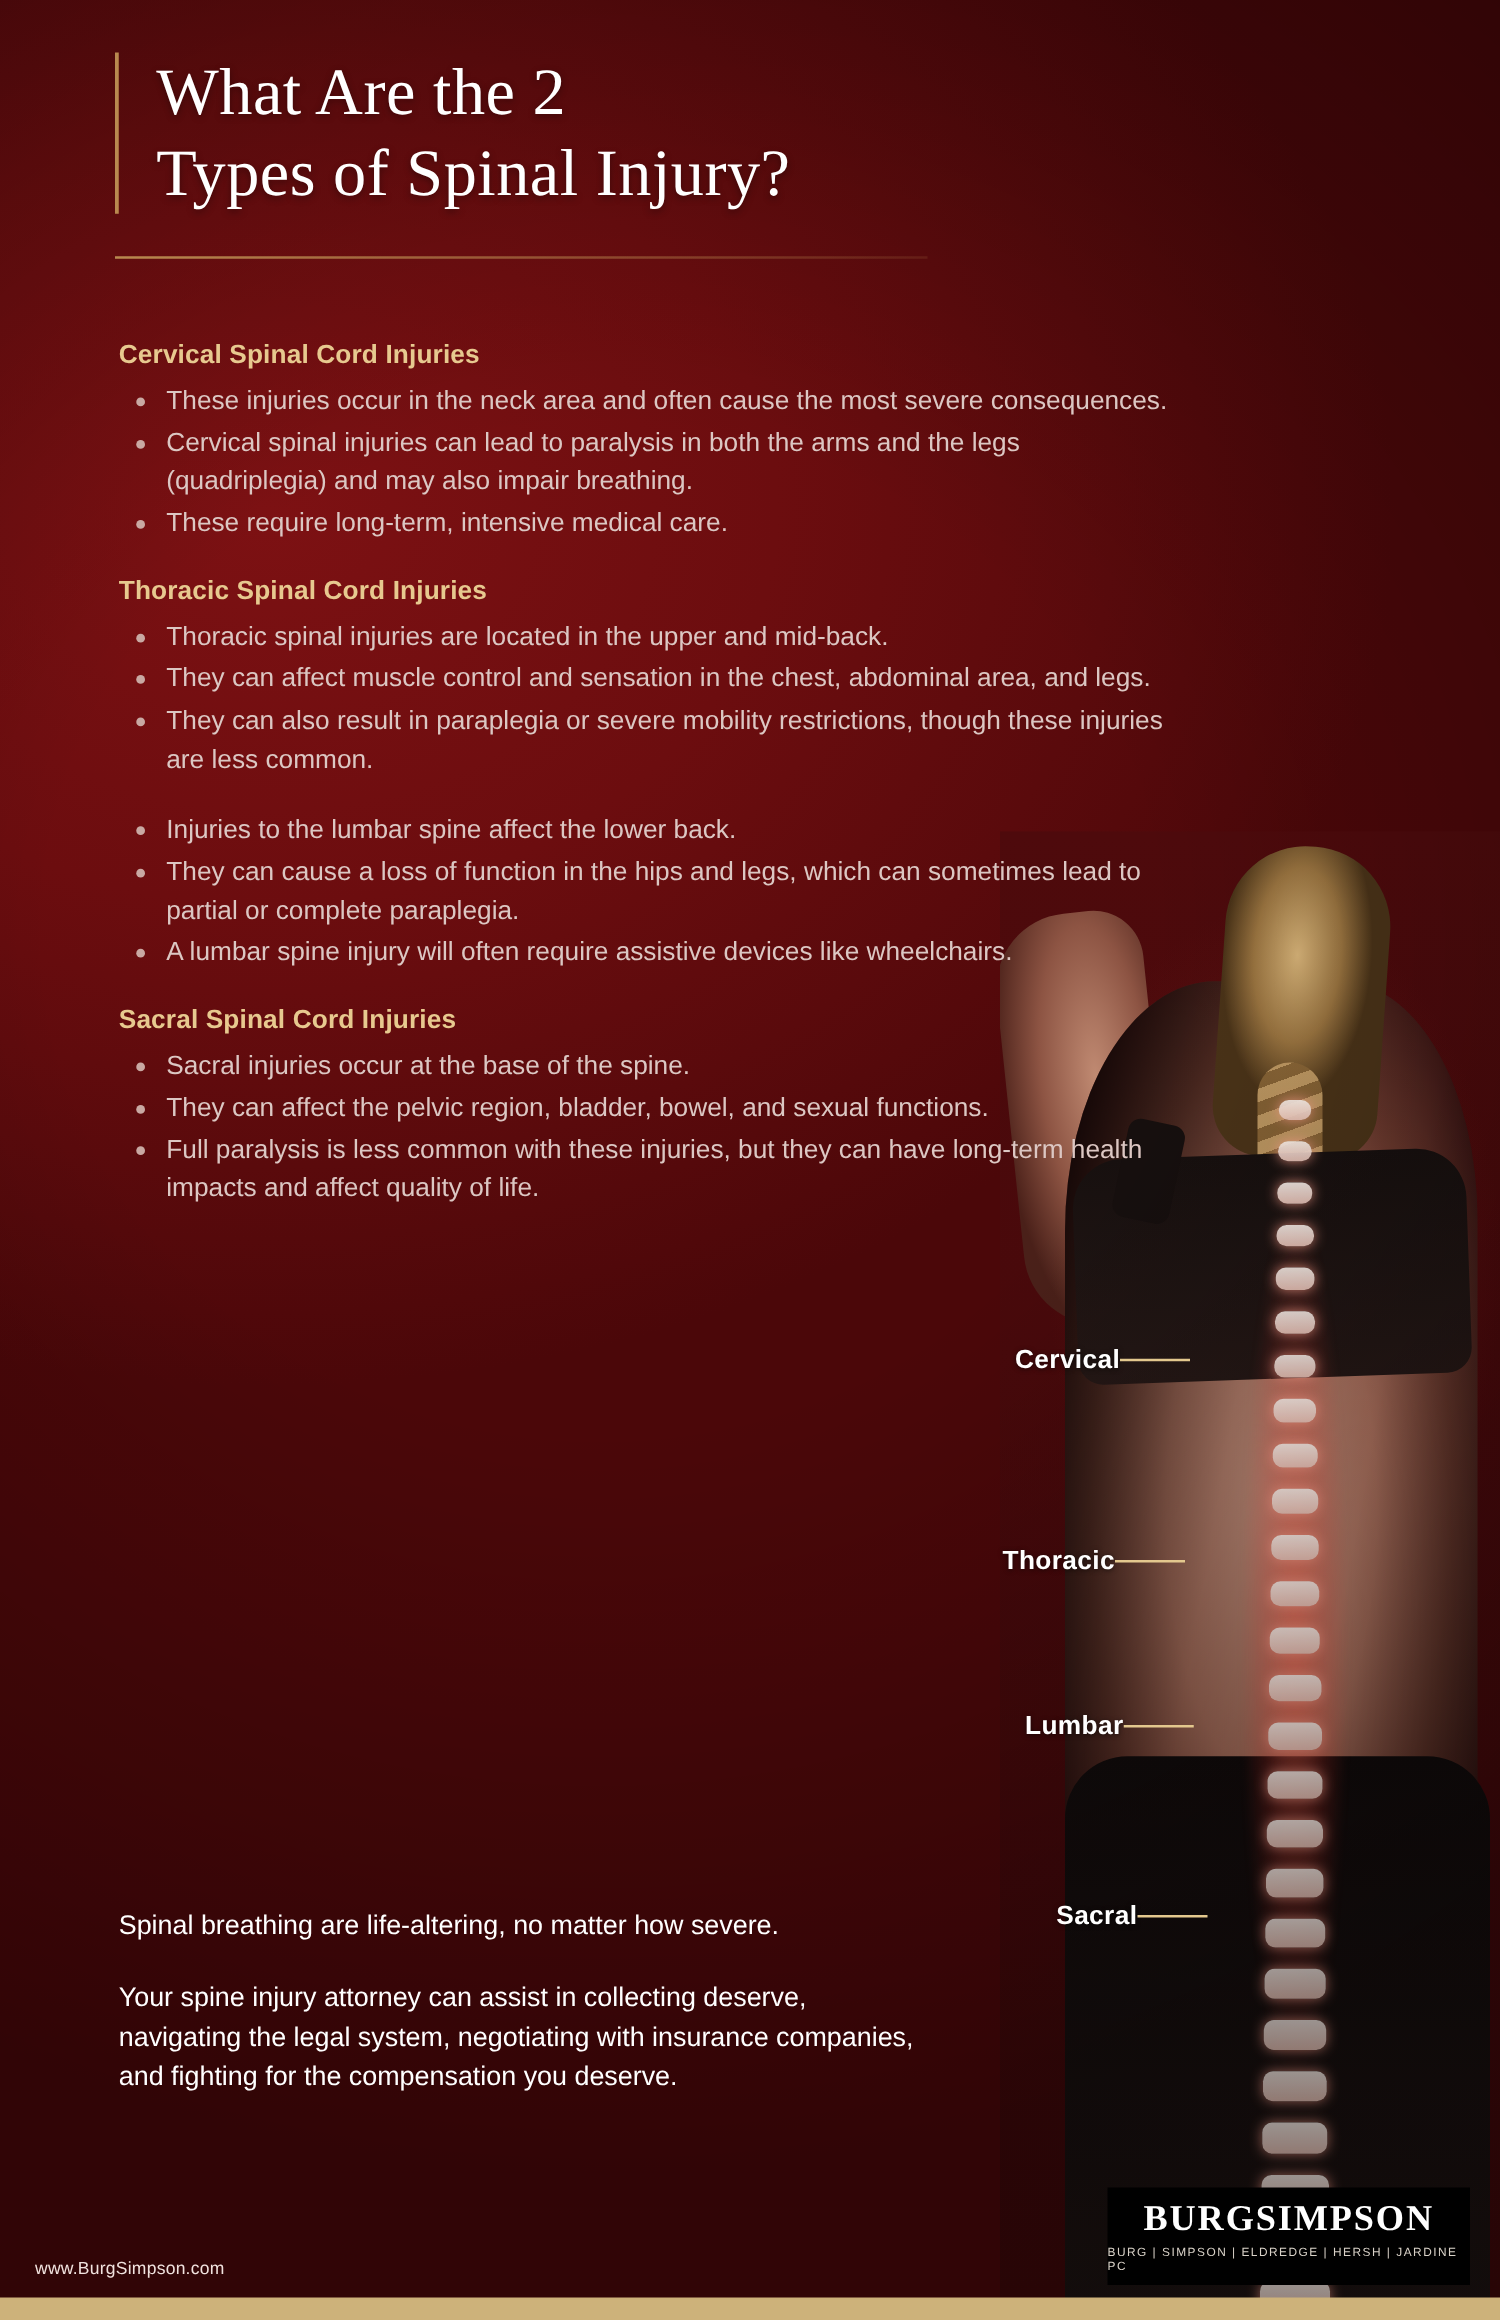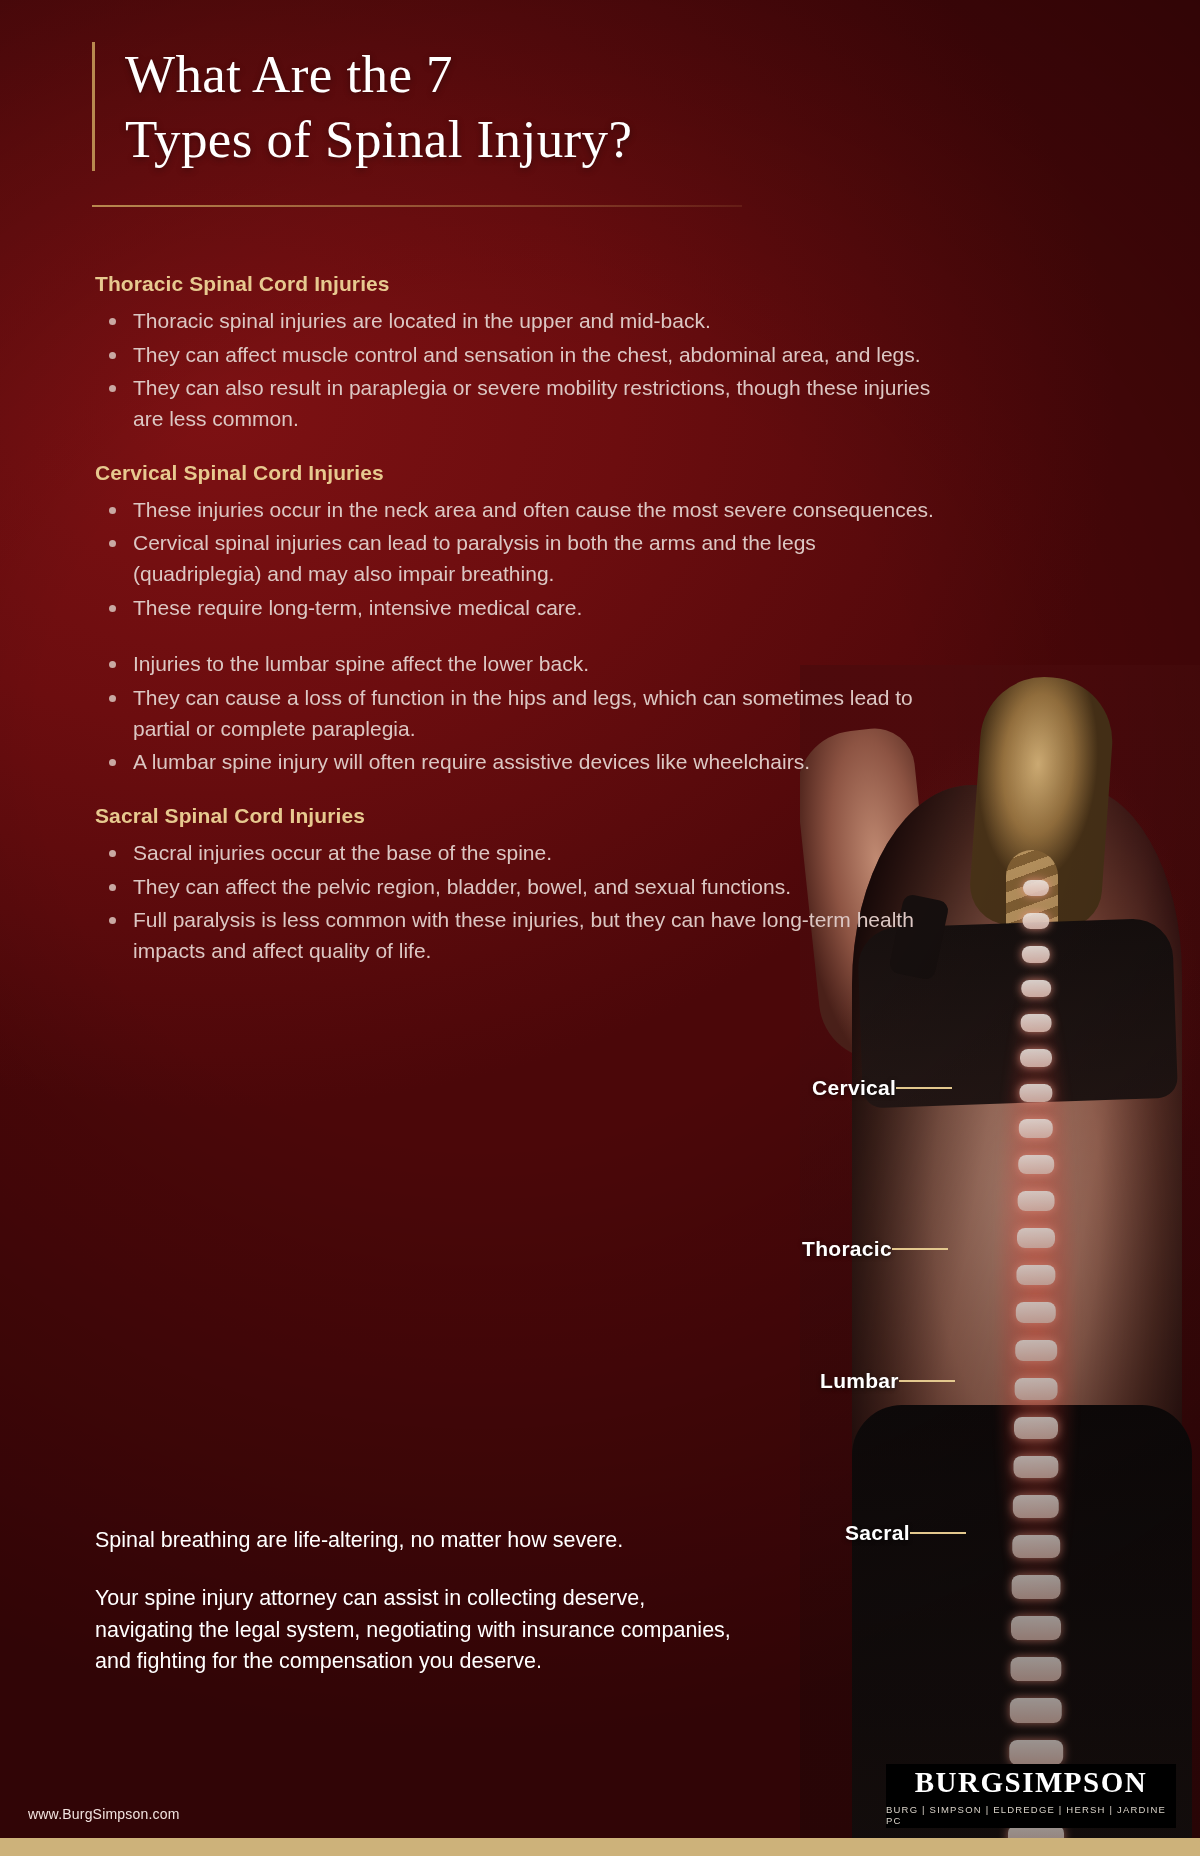--- a/index.html
+++ b/index.html
@@ -127,21 +127,21 @@
     color: #f1e3df;
     font-size: 14px;
     letter-spacing: 0.2px;
   }
 
   .logo-box {
     position: absolute;
     right: 24px;
     bottom: 28px;
     width: 290px;
-    height: 64px;
+    height: 78px;
     background: #000000;
     display: flex;
     flex-direction: column;
     align-items: center;
     justify-content: center;
   }
   .logo-main {
     color: #ffffff;
     font-family: "Liberation Serif", serif;
     font-size: 29px;
@@ -349,46 +349,46 @@
         <div class="vert" style="width: 52.4px; height: 24.8px; top: 818.4px;"></div>
         <div class="vert" style="width: 53.6px; height: 25.2px; top: 860.2px;"></div>
         <div class="vert" style="width: 54.8px; height: 25.6px; top: 902.4px;"></div>
         <div class="vert" style="width: 56px; height: 26px; top: 945px;"></div>
       </div>
   </div>
 
   <div class="vignette"></div>
 
   <div class="title-wrap">
-    <h1 class="title">What Are the 7
+    <h1 class="title">What Are the 2
 Types of Spinal Injury?</h1>
   </div>
   <div class="title-rule"></div>
 
   <div class="content">
+
+    <div class="section">
+      <h2 class="section-head">Cervical Spinal Cord Injuries</h2>
+      <ul class="bullets">
+        <li>These injuries occur in the neck area and often cause the most severe consequences.</li>
+        <li>Cervical spinal injuries can lead to paralysis in both the arms and the legs (quadriplegia) and may also impair breathing.</li>
+        <li>These require long-term, intensive medical care.</li>
+      </ul>
+    </div>
 
     <div class="section">
       <h2 class="section-head">Thoracic Spinal Cord Injuries</h2>
       <ul class="bullets">
         <li>Thoracic spinal injuries are located in the upper and mid-back.</li>
         <li>They can affect muscle control and sensation in the chest, abdominal area, and legs.</li>
         <li>They can also result in paraplegia or severe mobility restrictions, though these injuries are less common.</li>
       </ul>
     </div>
 
     <div class="section">
-      <h2 class="section-head">Cervical Spinal Cord Injuries</h2>
-      <ul class="bullets">
-        <li>These injuries occur in the neck area and often cause the most severe consequences.</li>
-        <li>Cervical spinal injuries can lead to paralysis in both the arms and the legs (quadriplegia) and may also impair breathing.</li>
-        <li>These require long-term, intensive medical care.</li>
-      </ul>
-    </div>
-
-    <div class="section">
       <ul class="bullets">
         <li>Injuries to the lumbar spine affect the lower back.</li>
         <li>They can cause a loss of function in the hips and legs, which can sometimes lead to partial or complete paraplegia.</li>
         <li>A lumbar spine injury will often require assistive devices like wheelchairs.</li>
       </ul>
     </div>
 
     <div class="section">
       <h2 class="section-head">Sacral Spinal Cord Injuries</h2>
       <ul class="bullets">

